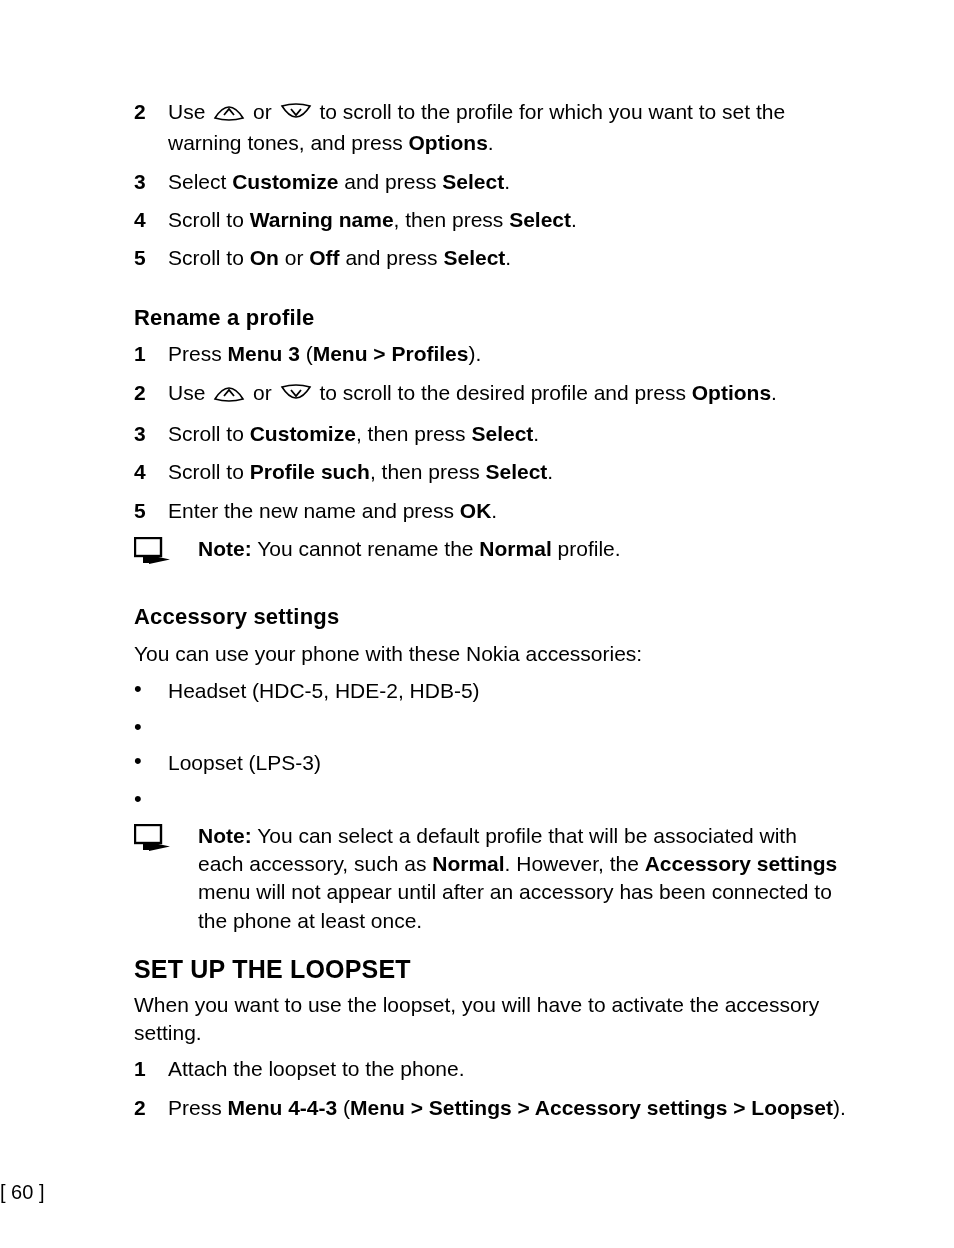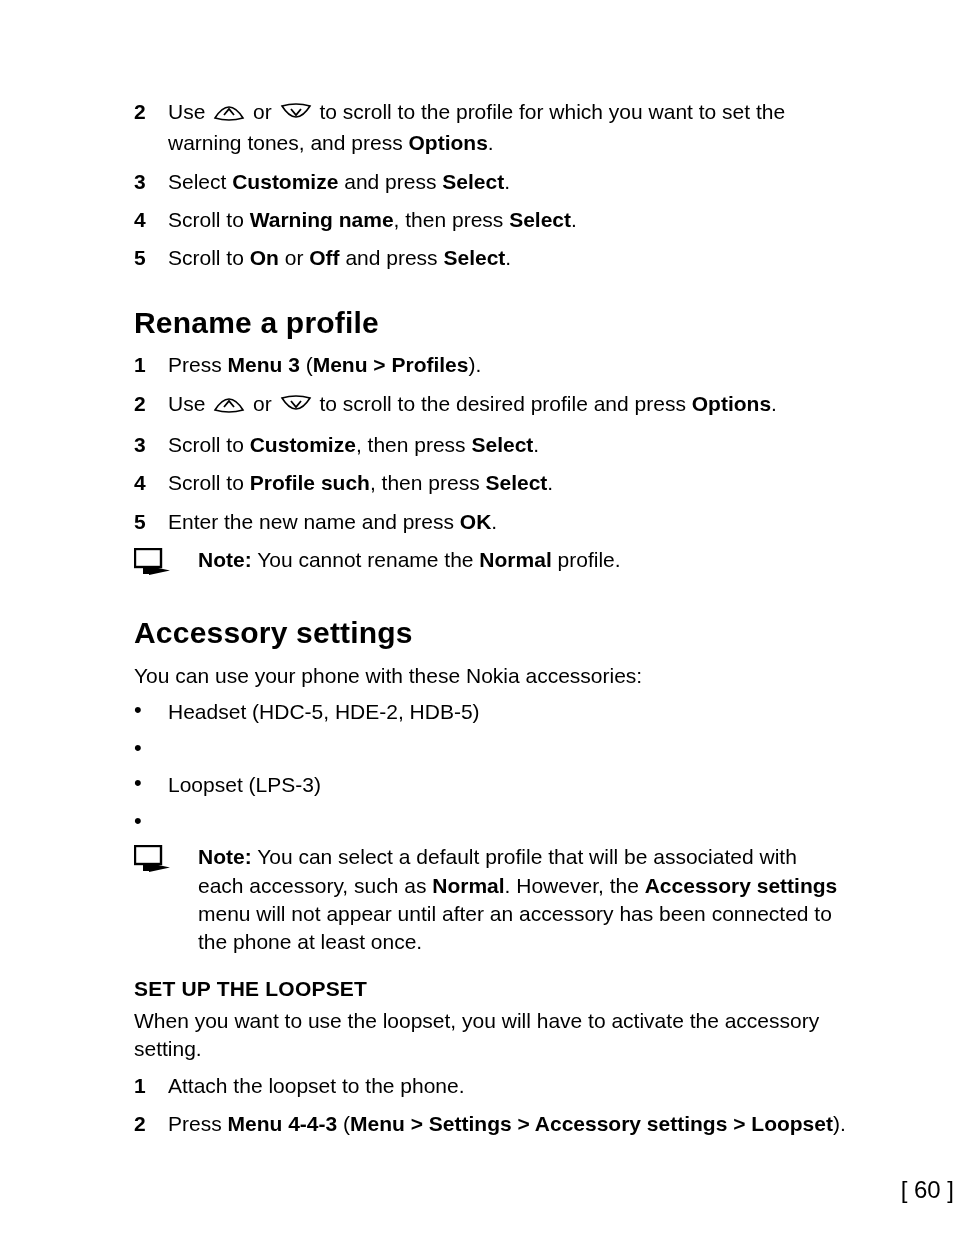--- a/index.html
+++ b/index.html
@@ -12,27 +12,27 @@
     line-height: 1.35;
   }
   .page {
     width: 954px;
     min-height: 1248px;
     box-sizing: border-box;
     padding: 92px 106px 40px 134px;
     position: relative;
   }
   h2 {
-    font-size: 30px;
+    font-size: 22px;
     font-weight: 700;
     margin: 30px 0 8px 0;
     letter-spacing: 0.2px;
   }
   h3 {
-    font-size: 21px;
+    font-size: 25px;
     font-weight: 700;
     margin: 18px 0 4px 0;
     letter-spacing: 0.2px;
   }
   ol.steps {
     list-style: none;
     margin: 0 0 6px 0;
     padding: 0;
   }
   ol.steps > li {
@@ -84,22 +84,22 @@
   }
   .scroll-icon {
     display: inline-block;
     vertical-align: -3px;
     margin: 0 1px;
   }
   .page-num {
     position: absolute;
     left: 0; right: 0;
     bottom: 42px;
-    text-align: right;
-    font-size: 24px;
+    text-align: left;
+    font-size: 20px;
   }
   b { font-weight: 700; }
 </style>
 </head>
 <body>
 
 <div class="page">
 
   <ol class="steps">
     <li>

